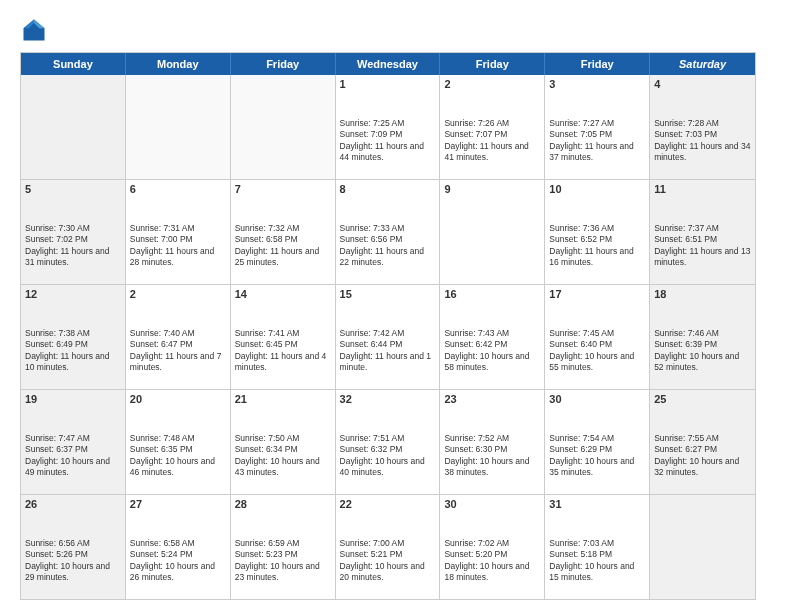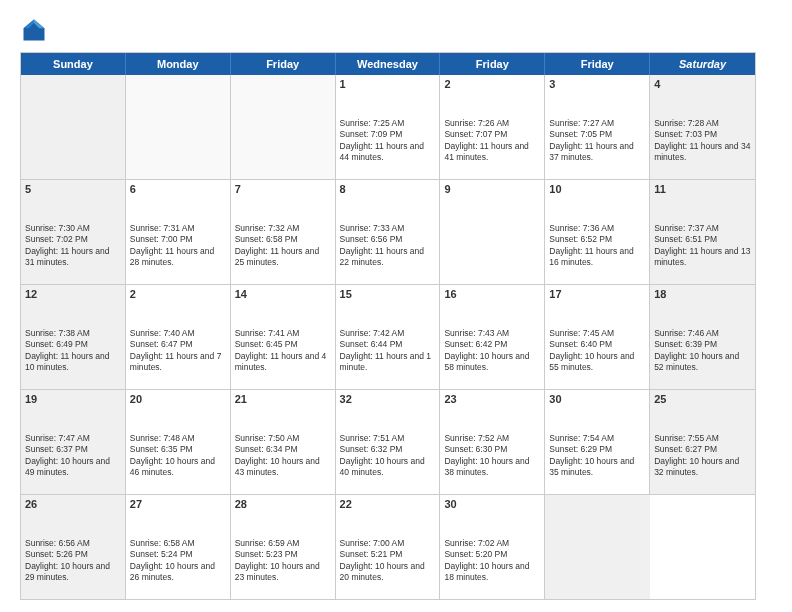--- a/index.html
+++ b/index.html
@@ -272,17 +272,21 @@
             <div class="cell-info">Sunrise: 6:59 AM<br>Sunset: 5:23 PM<br>Daylight: 10 hours and 23 minutes.</div>
           </div>
           <div class="calendar-cell">
             <div class="day-number">22</div>
             <div class="cell-info">Sunrise: 7:00 AM<br>Sunset: 5:21 PM<br>Daylight: 10 hours and 20 minutes.</div>
           </div>
           <div class="calendar-cell">
             <div class="day-number">30</div>
             <div class="cell-info">Sunrise: 7:02 AM<br>Sunset: 5:20 PM<br>Daylight: 10 hours and 18 minutes.</div>
           </div>
+          <div class="calendar-cell">
+            <div class="day-number">31</div>
+            <div class="cell-info">Sunrise: 7:03 AM<br>Sunset: 5:18 PM<br>Daylight: 10 hours and 15 minutes.</div>
+          </div>
           <div class="calendar-cell empty shaded"></div>
         </div>
       </div>
   </div>
 </div>
 
 </body></html>

